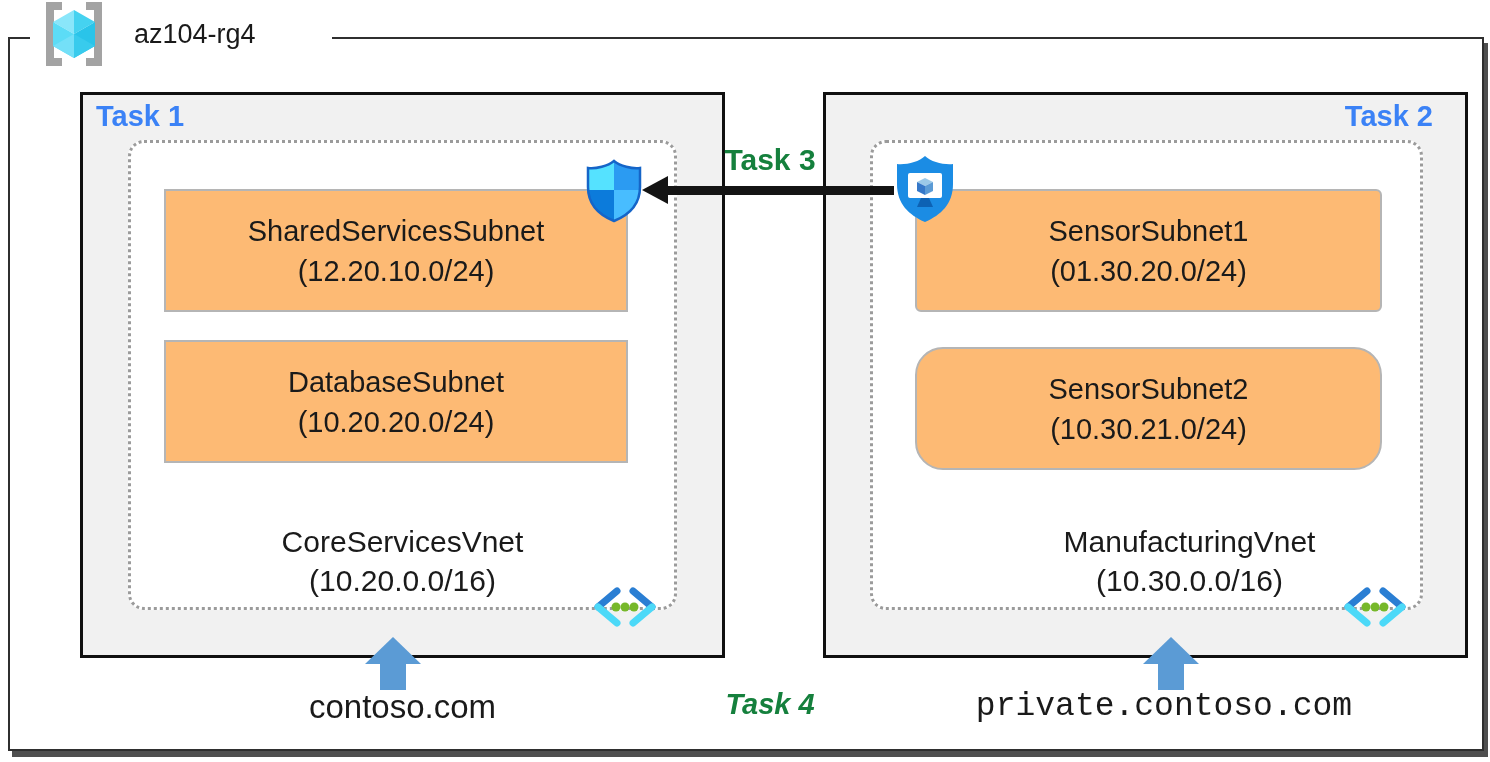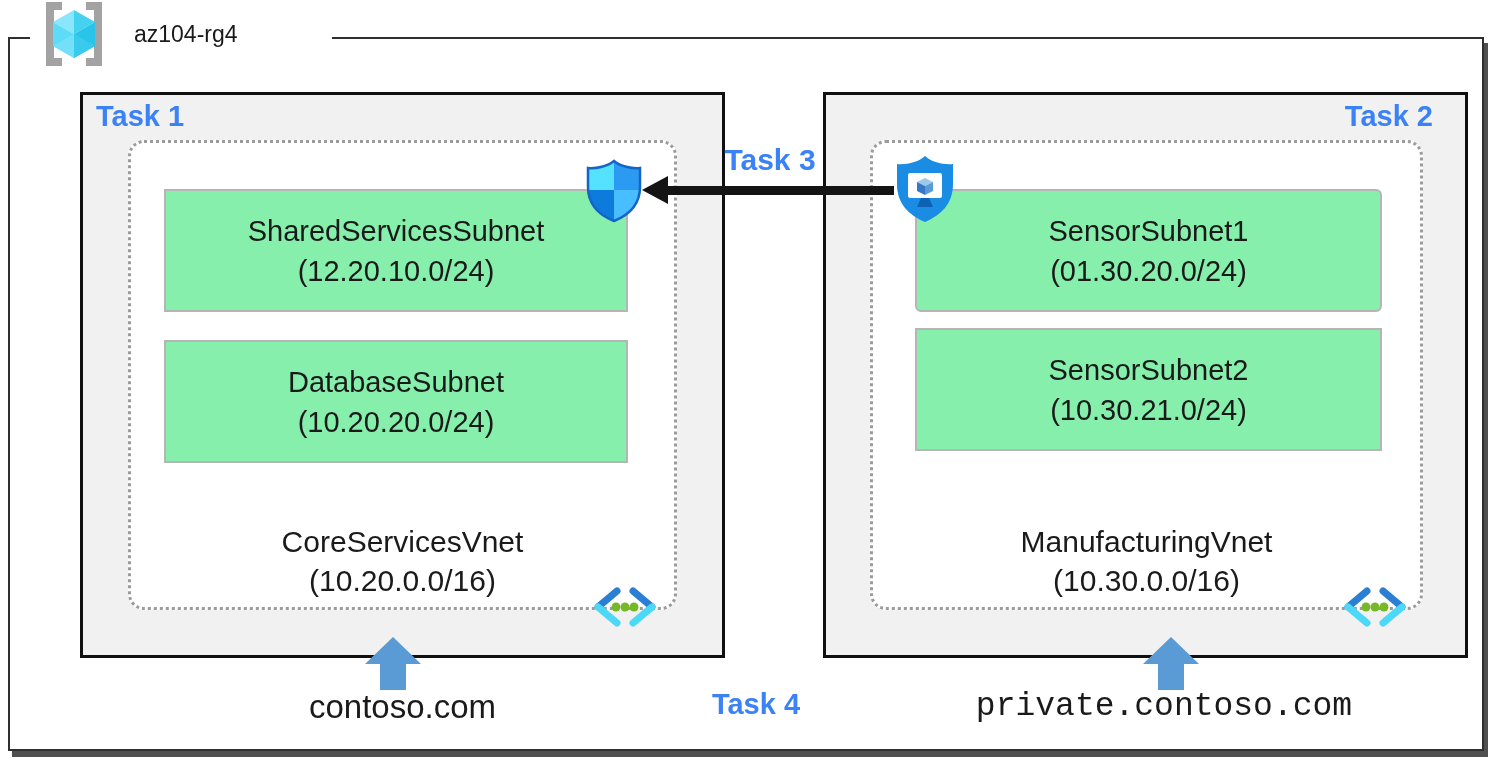--- a/index.html
+++ b/index.html
@@ -12,47 +12,47 @@
   .outer-frame{
     left:8px;top:37px;width:1472px;height:710px;
     border:2px solid #2f2f2f;
     box-shadow:4px 6px 0 #4f4f4f;
     background:#ffffff;
   }
   .rg-header{
     left:30px;top:0px;height:68px;width:292px;background:#ffffff;
     display:flex;align-items:center;gap:26px;padding-left:10px;
   }
-  .rg-title{font-size:23px;color:#1a1a1a;white-space:nowrap;}
+  .rg-title{font-size:27px;color:#1a1a1a;white-space:nowrap;}
   
   .task-box{width:645px;height:566px;background:#f1f1f1;border:3px solid #101010;box-sizing:border-box;}
   #task1-box{left:80px;top:92px;}
   #task2-box{left:823px;top:92px;}
   .task-label{font-size:29px;font-weight:bold;color:#3b82f6;white-space:nowrap;}
   
   .vnet-dotted{
     width:549px;height:470px;background:#ffffff;
     border:3px dotted #9b9b9b;border-radius:16px;box-sizing:border-box;
   }
   #vnet1-dotted{left:128px;top:140px;}
   #vnet2-dotted{left:870px;top:140px;width:553px;}
   
   .subnet-box{
-    width:464px;height:123px;background:#86efac;border:2px solid #b5b5b5;box-sizing:border-box;
+    width:464px;height:123px;background:#fdba74;border:2px solid #b5b5b5;box-sizing:border-box;
     display:flex;flex-direction:column;align-items:center;justify-content:center;
     font-size:29px;line-height:40px;text-align:center;
   }
   .subnet-box.right{width:467px;}
   
   .vnet-label{
     text-align:center;font-size:30px;line-height:39px;
   }
   
   .dns-label{font-size:33px;text-align:center;white-space:nowrap;}
-  .task34-label{font-size:29px;font-weight:bold;color:#3b82f6;text-align:center;white-space:nowrap;}
+  .task34-label{font-size:29px;font-weight:bold;color:#15803d;text-align:center;white-space:nowrap;}
   
   .arrow3-shaft{left:666px;top:186px;width:228px;height:9px;background:#141414;}
   .arrow3-head{
     left:642px;top:176px;width:0;height:0;
     border-top:14px solid transparent;border-bottom:14px solid transparent;
     border-right:26px solid #141414;
   }
   
   .up-arrow{width:56px;height:52px;z-index:5;}
   .up-arrow .head{
@@ -107,30 +107,30 @@
   </div>
   <div class="abs subnet-box" style="left:164px;top:340px;">
     <div>DatabaseSubnet</div>
     <div>(10.20.20.0/24)</div>
   </div>
 
   <div class="abs subnet-box right" style="left:915px;top:189px;border-radius:6px;">
     <div>SensorSubnet1</div>
     <div>(01.30.20.0/24)</div>
   </div>
-  <div class="abs subnet-box right" style="left:915px;top:328px;">
+  <div class="abs subnet-box right" style="left:915px;top:347px;border-radius:28px;">
     <div>SensorSubnet2</div>
     <div>(10.30.21.0/24)</div>
   </div>
 
   <div class="abs vnet-label" style="left:128px;top:522px;width:549px;">
     <div>CoreServicesVnet</div>
     <div>(10.20.0.0/16)</div>
   </div>
-  <div class="abs vnet-label" style="left:870px;top:522px;width:553px;">
+  <div class="abs vnet-label" style="left:870px;top:522px;width:553px;padding-left:43px;">
     <div>ManufacturingVnet</div>
     <div>(10.30.0.0/16)</div>
   </div>
 
   <div class="abs icon-layer" style="left:591px;top:585px;">
     <svg width="68" height="42" viewBox="0 0 68 42">
       <line x1="26" y1="6" x2="7" y2="22" stroke="#2a7ed3" stroke-width="7" stroke-linecap="round"></line>
       <line x1="7" y1="22" x2="26" y2="38" stroke="#4cd9f8" stroke-width="7" stroke-linecap="round"></line>
       <line x1="42" y1="6" x2="61" y2="22" stroke="#2a7ed3" stroke-width="7" stroke-linecap="round"></line>
       <line x1="61" y1="22" x2="42" y2="38" stroke="#4cd9f8" stroke-width="7" stroke-linecap="round"></line>
@@ -186,16 +186,16 @@
   <div class="abs up-arrow" id="up-arrow-1">
     <div class="head"></div>
     <div class="shaft"></div>
   </div>
   <div class="abs up-arrow" id="up-arrow-2">
     <div class="head"></div>
     <div class="shaft"></div>
   </div>
 
   <div class="abs dns-label" style="left:128px;top:688px;width:549px;">contoso.com</div>
-  <div class="abs task34-label" style="left:676px;top:688px;width:160px;">Task 4</div>
+  <div class="abs task34-label" style="left:690px;top:688px;width:160px;font-style:italic;">Task 4</div>
   <div class="abs dns-label" style="left:870px;top:688px;width:588px;font-family:Liberation Mono, monospace;">private.contoso.com</div>
 
 </div>
 
 </body></html>

